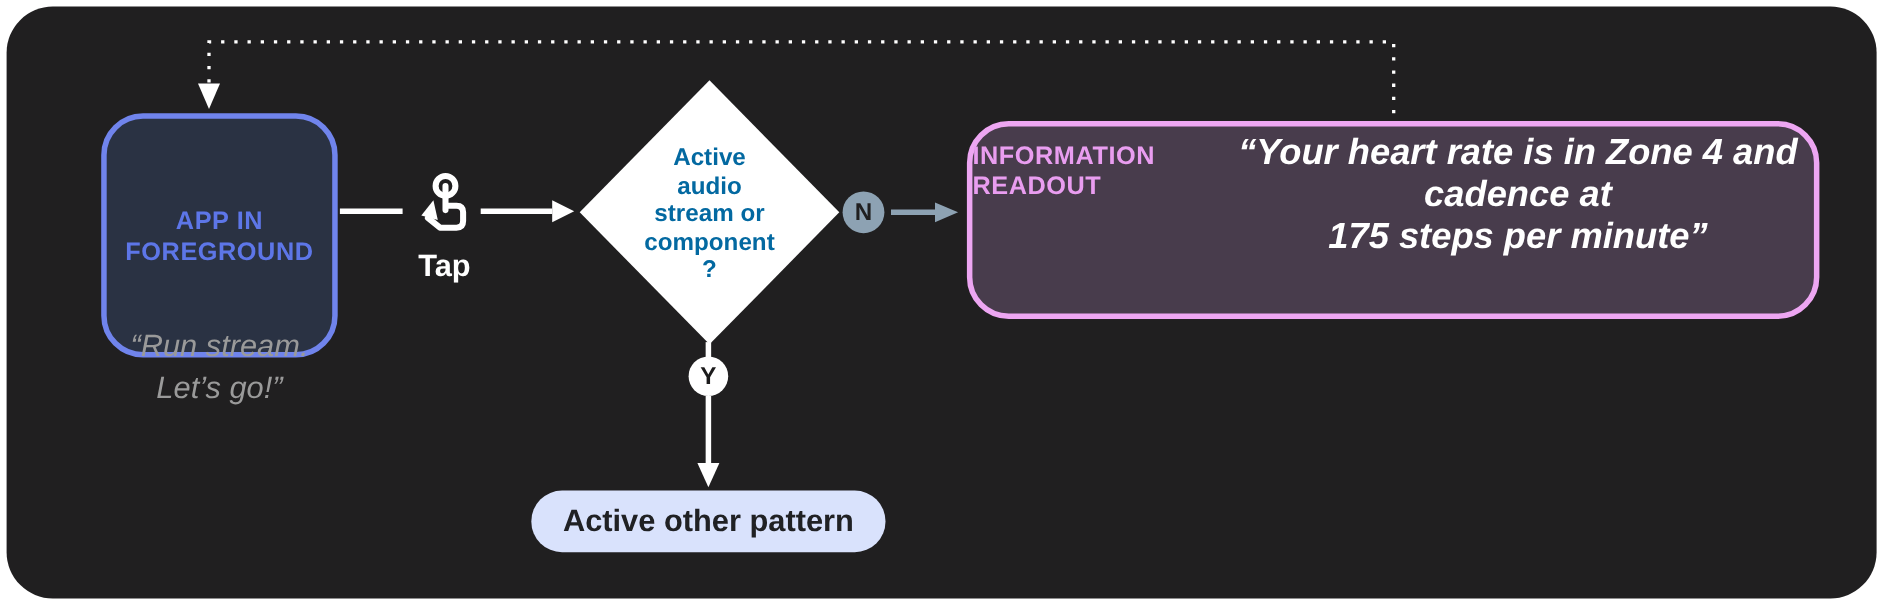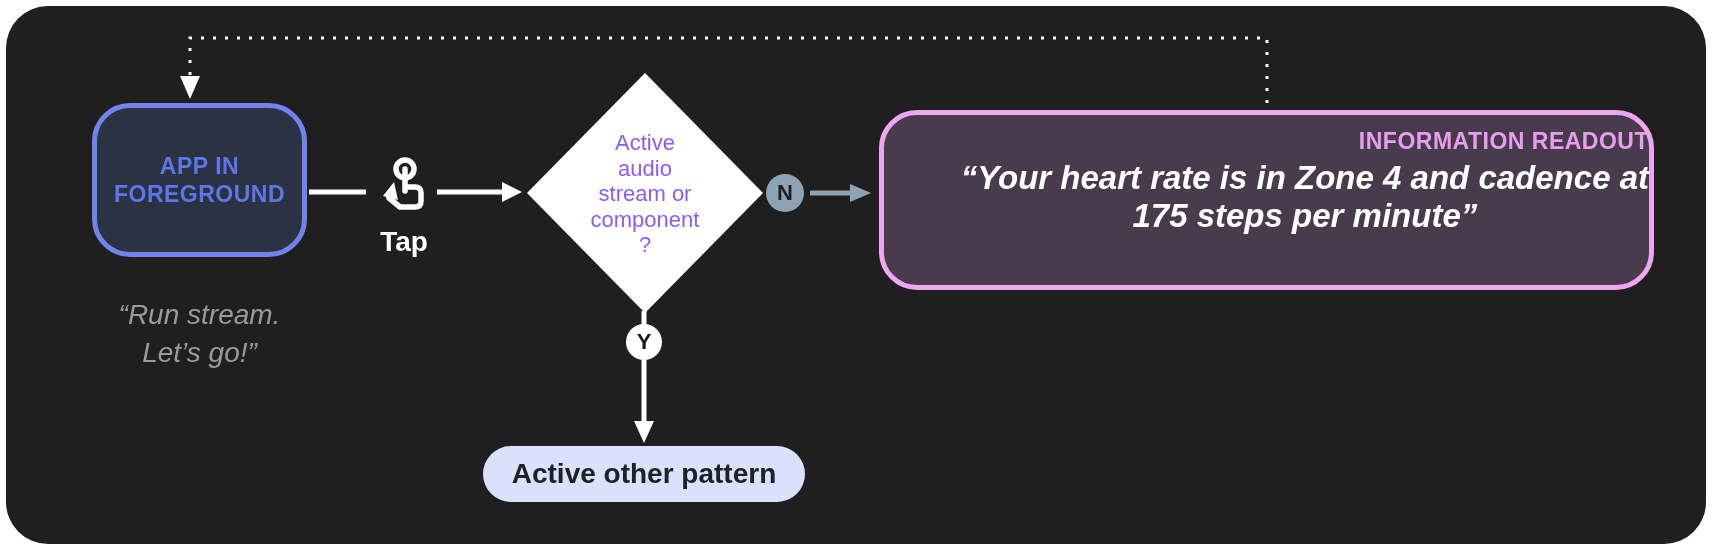--- a/index.html
+++ b/index.html
@@ -1,42 +1,42 @@
 <!DOCTYPE html>
 <html><head>
 <meta charset="utf-8">
 <style>
   html,body{margin:0;padding:0;background:#ffffff;font-family:"Liberation Sans",sans-serif;}
   .stage{position:relative;width:1712px;height:550px;background:#ffffff;overflow:hidden;}
   .panel{position:absolute;inset:6px;border-radius:42px;background:#201f20;}
   .connectors{position:absolute;left:0;top:0;width:1712px;height:550px;pointer-events:none;}
 
-  .app-node{position:absolute;left:92px;top:103px;width:215px;height:154px;box-sizing:border-box;
+  .app-node{position:absolute;left:92px;top:103px;width:215px;height:222px;box-sizing:border-box;
     border:5.5px solid #7084ec;border-radius:38px;background:#2a3243;
     display:flex;align-items:center;justify-content:center;text-align:center;}
   .app-node .label{color:#5d76e8;font-size:23px;font-weight:bold;line-height:28px;letter-spacing:.5px;white-space:pre-line;}
 
   .caption{position:absolute;left:62px;top:296px;width:275px;text-align:center;
     color:#9a9a9a;font-size:28px;font-style:italic;line-height:38px;white-space:pre-line;}
 
   .tap-icon{position:absolute;left:376px;top:154px;}
   .tap-label{position:absolute;left:344px;top:226px;width:120px;text-align:center;
     color:#ffffff;font-size:28px;font-weight:600;}
 
   .diamond-label{position:absolute;left:535px;top:130px;width:220px;text-align:center;
-    color:#8b5cf6;font-size:22px;font-weight:normal;line-height:25.5px;white-space:pre-line;}
+    color:#0369a1;font-size:22px;font-weight:bold;line-height:25.5px;white-space:pre-line;}
 
   .badge{position:absolute;border-radius:50%;display:flex;align-items:center;justify-content:center;
     font-weight:bold;font-size:22px;}
   .badge-no{left:766px;top:174px;width:38px;height:38px;background:#8da2b3;color:#201f20;}
   .badge-yes{left:626px;top:324px;width:36px;height:36px;background:#ffffff;color:#1c1b1c;}
 
   .info-node{position:absolute;left:879px;top:110px;width:775px;height:180px;box-sizing:border-box;
     border:5px solid #eda6f2;border-radius:38px;background:#483c4c;
-    display:flex;flex-direction:column;align-items:flex-end;}
+    display:flex;align-items:flex-start;}
   .info-title{margin-top:13px;color:#e99df0;font-size:23px;font-weight:bold;letter-spacing:.5px;}
   .info-body{margin-top:4px;color:#ffffff;font-size:33px;font-weight:bold;font-style:italic;
     line-height:38px;text-align:center;white-space:pre-line;}
 
   .action-pill{position:absolute;left:483px;top:446px;width:322px;height:56px;border-radius:28px;
     background:#d9e2fc;display:flex;align-items:center;justify-content:center;}
   .action-pill .label{color:#202124;font-size:28px;font-weight:bold;}
 </style>
 </head>
 <body>

